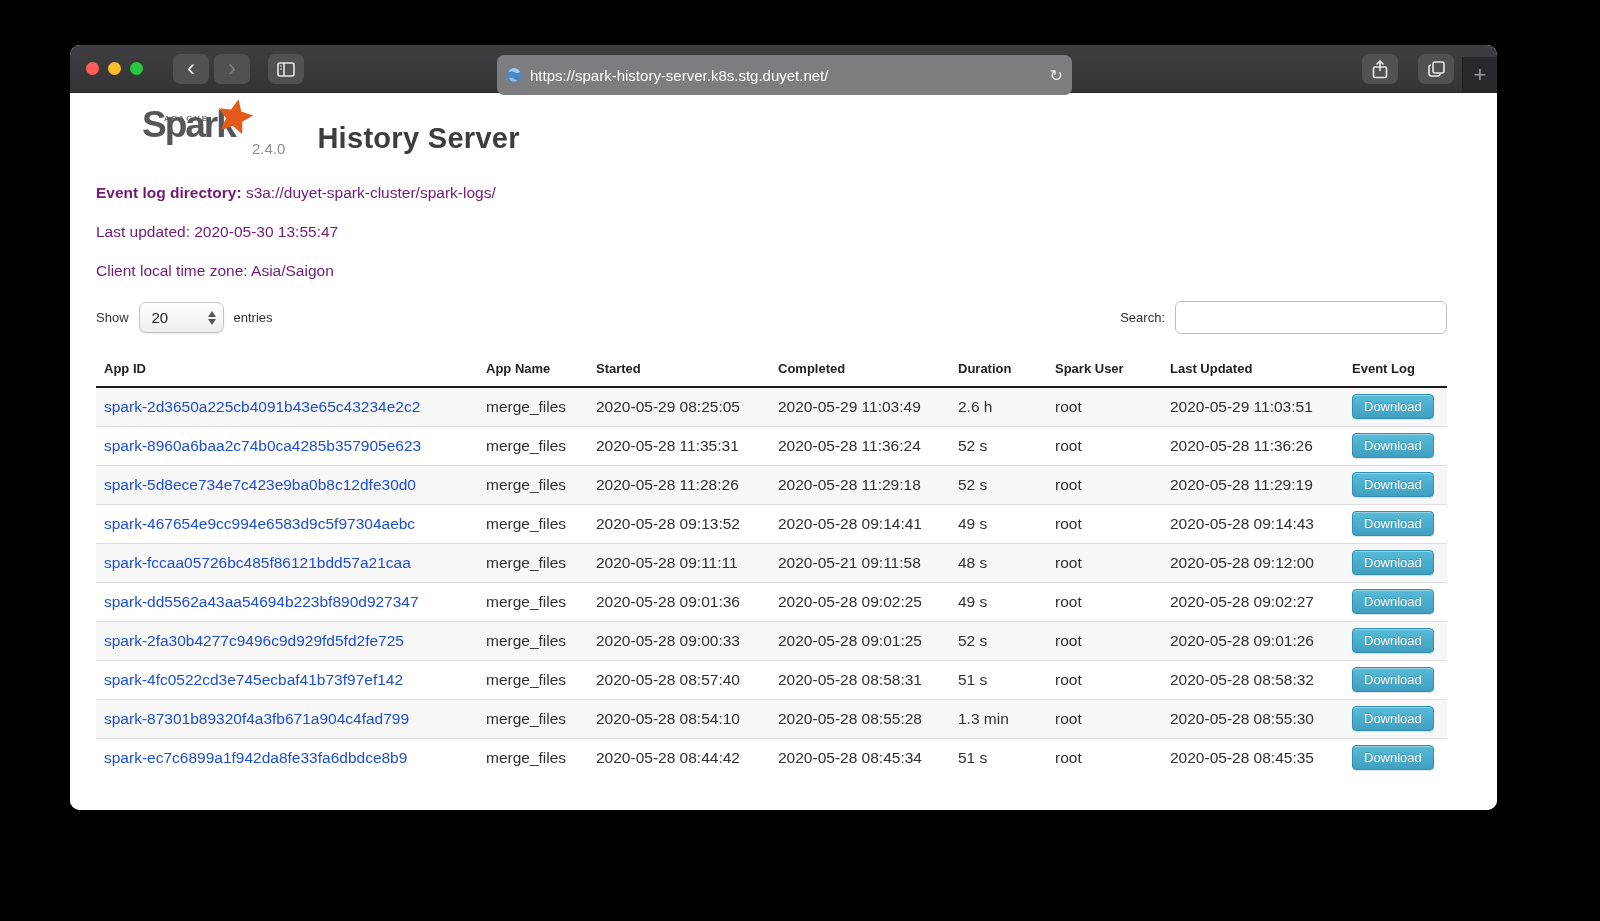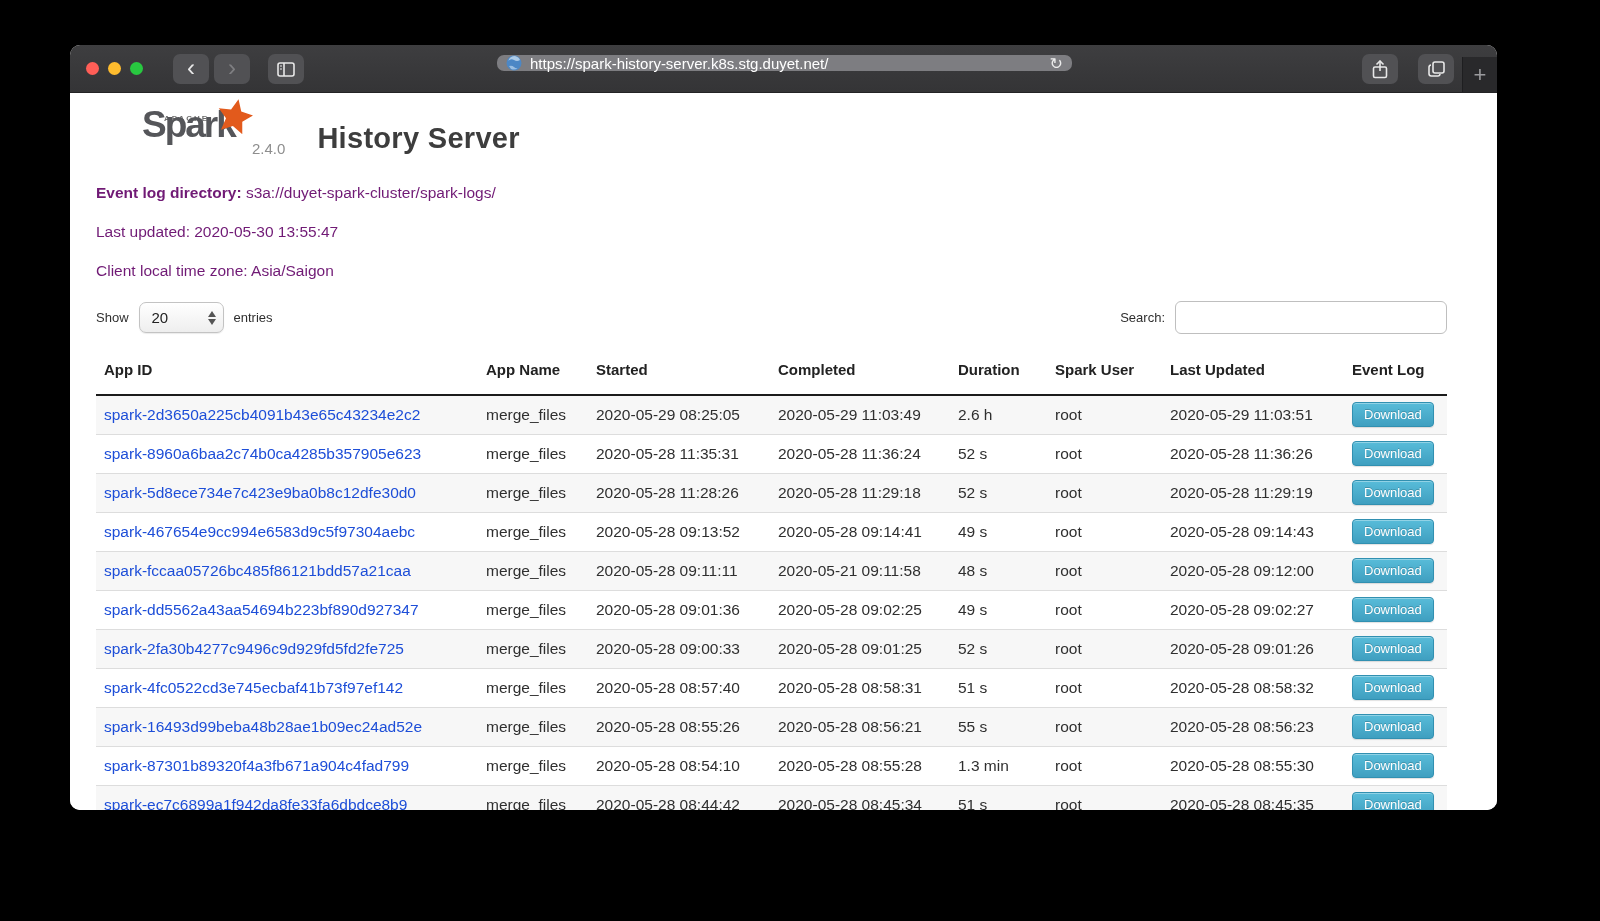--- a/index.html
+++ b/index.html
@@ -21,21 +21,21 @@
   .light.yellow { background:#febc2e; }
   .light.green  { background:#28c840; }
 
   .tb-btn { position:absolute; top:9px; width:36px; height:30px; border-radius:7px;
             background:#515154; display:flex; align-items:center; justify-content:center;
             color:#e8e8e8; }
   .btn-back    { left:103px; font-size:24px; line-height:1; padding-bottom:3px; }
   .btn-forward { left:144px; font-size:24px; line-height:1; padding-bottom:3px; color:#7f7f82; }
   .btn-sidebar { left:198px; }
 
-  .urlbar { position:absolute; left:427px; top:10px; width:575px; height:16px;
+  .urlbar { position:absolute; left:427px; top:10px; width:575px; height:40px;
             background:#7d7d81; border-radius:7px; display:flex; align-items:center;
             padding:0 9px; color:#fff; }
   .url-text { font-size:15px; color:#fff; margin-left:8px; flex:1;
               white-space:nowrap; overflow:hidden; }
   .reload { font-size:16px; color:#ececec; margin-left:6px; }
 
   .btn-share { left:1292px; }
   .btn-tabs  { left:1348px; }
   .newtab-strip { position:absolute; right:0; top:12px; bottom:0; width:35px;
                   background:#29292b; border-left:1px solid #1e1e20;
@@ -73,22 +73,22 @@
               border-right:4.5px solid transparent; border-bottom:6px solid #555; }
   .tri-down { width:0; height:0; border-left:4.5px solid transparent;
               border-right:4.5px solid transparent; border-top:6px solid #555; }
   .search-wrap { margin-left:auto; display:flex; align-items:center; }
   .search-input { width:272px; height:33px; margin-left:10px; border:1px solid #bfbfbf;
                   border-radius:6px; font-size:15px; padding:0 10px; outline:none;
                   font-family:"Liberation Sans", sans-serif; }
 
   
   table { width:100%; border-collapse:collapse; margin-top:22px; table-layout:fixed; }
-  th { text-align:left; font-size:15px; font-weight:bold; color:#222;
-       padding:5px 4px 16px 8px; border-bottom:2px solid #1b1b1b; }
+  th { text-align:left; font-size:13px; font-weight:bold; color:#222;
+       padding:5px 4px 10px 8px; border-bottom:2px solid #1b1b1b; }
   td { font-size:15.5px; color:#2f2f2f; height:39px; padding:0 4px 0 8px;
        white-space:nowrap; overflow:hidden; }
   tbody tr { border-top:1px solid #dddddd; }
   tbody tr:first-child { border-top:none; }
   tbody tr:nth-child(odd) { background:#f7f7f7; }
   td a { color:#1d4ed8; text-decoration:none;margin-top:20px; }
   .dl-btn { display:inline-block; padding:4px 11px; font-size:13px; color:#fff;
             background:linear-gradient(#58bcd9,#3f9fc0); border:1px solid #3190b1;
             border-radius:4px; text-shadow:0 -1px 0 rgba(0,0,0,.2);
             box-shadow:inset 0 1px 0 rgba(255,255,255,.35), 0 1px 1px rgba(0,0,0,.12);
@@ -287,30 +287,20 @@
             <td><a href="#">spark-4fc0522cd3e745ecbaf41b73f97ef142</a></td>
             <td>merge_files</td>
             <td>2020-05-28 08:57:40</td>
             <td>2020-05-28 08:58:31</td>
             <td>51 s</td>
             <td>root</td>
             <td>2020-05-28 08:58:32</td>
             <td><span class="dl-btn">Download</span></td>
           </tr>
           <tr>
-            <td><a href="#">spark-16493d99beba48b28ae1b09ec24ad52e</a></td>
-            <td>merge_files</td>
-            <td>2020-05-28 08:55:26</td>
-            <td>2020-05-28 08:56:21</td>
-            <td>55 s</td>
-            <td>root</td>
-            <td>2020-05-28 08:56:23</td>
-            <td><span class="dl-btn">Download</span></td>
-          </tr>
-          <tr>
             <td><a href="#">spark-87301b89320f4a3fb671a904c4fad799</a></td>
             <td>merge_files</td>
             <td>2020-05-28 08:54:10</td>
             <td>2020-05-28 08:55:28</td>
             <td>1.3 min</td>
             <td>root</td>
             <td>2020-05-28 08:55:30</td>
             <td><span class="dl-btn">Download</span></td>
           </tr>
           <tr>

